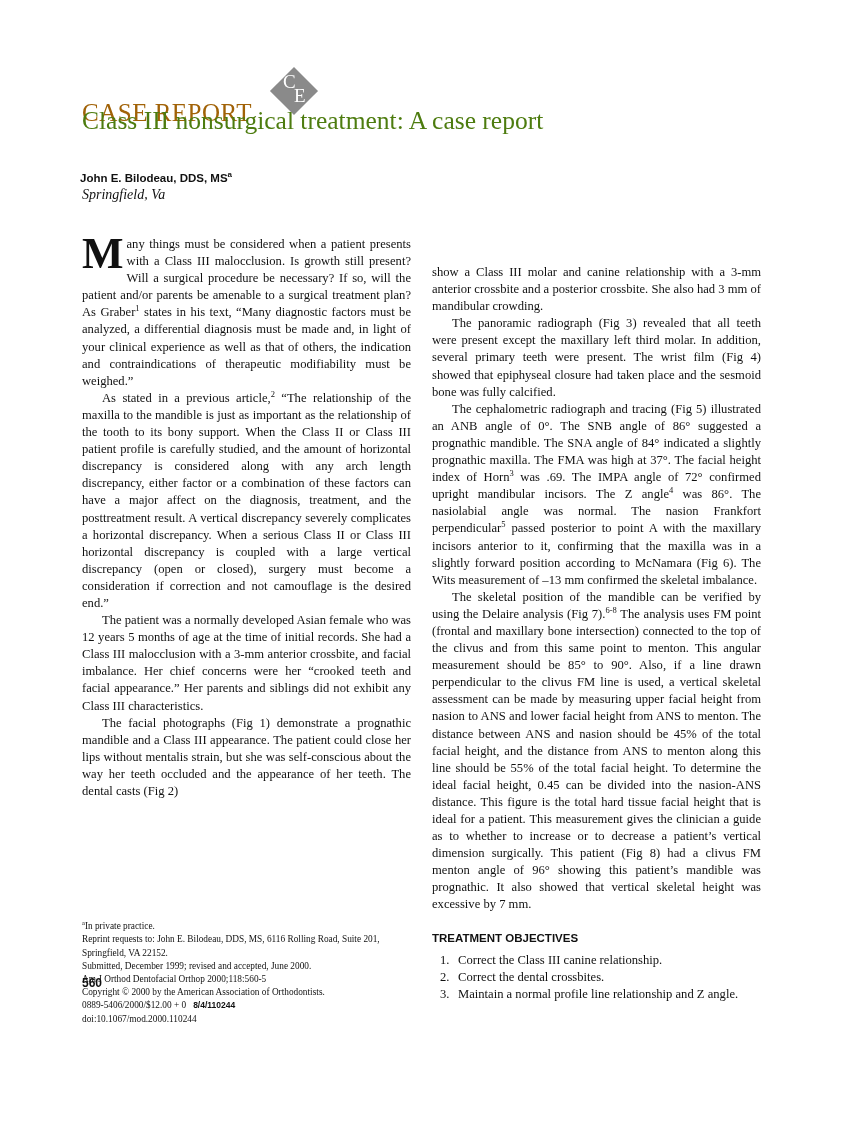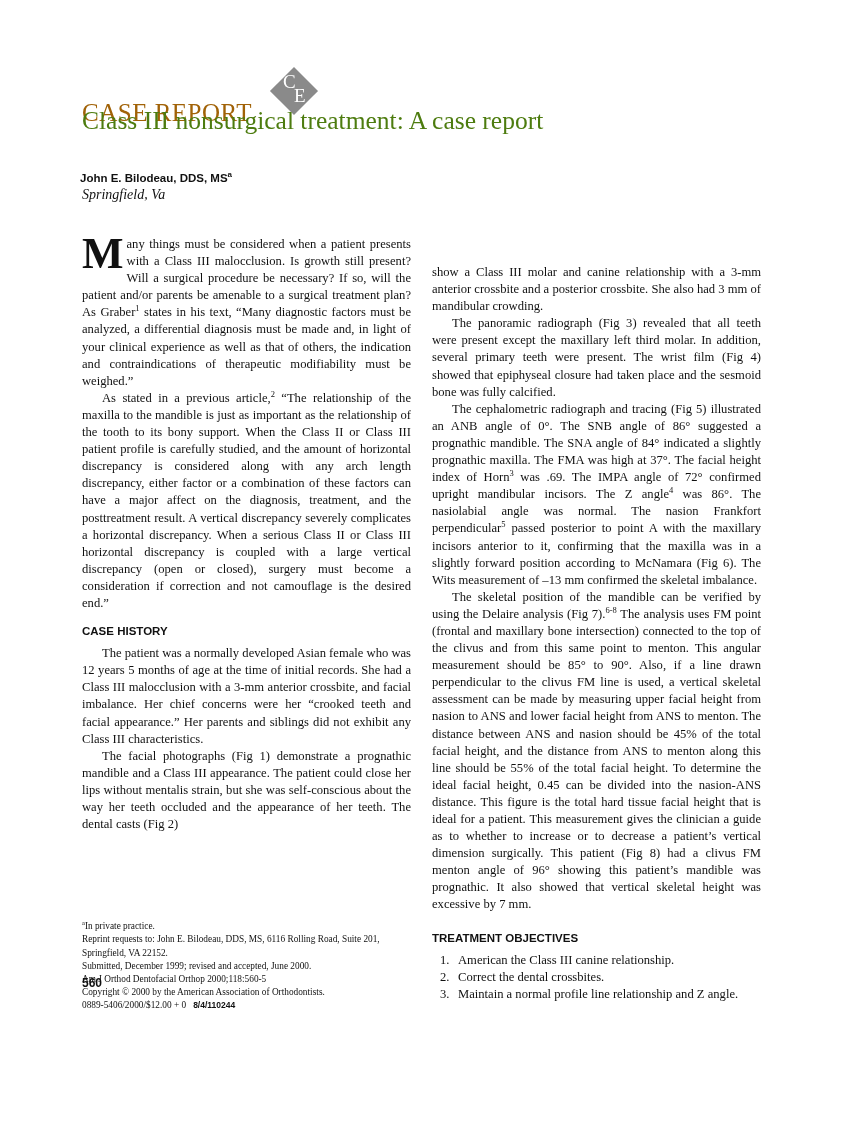--- a/index.html
+++ b/index.html
@@ -51,51 +51,51 @@
 
 <div class="title">Class III nonsurgical treatment: A case report</div>
 
 <div class="author"><span>John E. Bilodeau, DDS, MS</span><sup>a</sup></div>
 <div class="affil">Springfield, Va</div>
 
 <div class="col col-left">
   <p><span class="dropcap">M</span><span>any things must be considered when a patient presents with a Class III malocclusion. Is growth still present? Will a surgical procedure be necessary? If so, will the patient and/or parents be amenable to a surgical treatment plan? As Graber</span><sup>1</sup><span> states in his text, “Many diagnostic factors must be analyzed, a differential diagnosis must be made and, in light of your clinical experience as well as that of others, the indication and contraindications of therapeutic modifiability must be weighed.”</span></p>
   <p class="indent"><span>As stated in a previous article,</span><sup>2</sup><span> “The relationship of the maxilla to the mandible is just as important as the relationship of the tooth to its bony support. When the Class II or Class III patient profile is carefully studied, and the amount of horizontal discrepancy is considered along with any arch length discrepancy, either factor or a combination of these factors can have a major affect on the diagnosis, treatment, and the posttreatment result. A vertical discrepancy severely complicates a horizontal discrepancy. When a serious Class II or Class III horizontal discrepancy is coupled with a large vertical discrepancy (open or closed), surgery must become a consideration if correction and not camouflage is the desired end.”</span></p>
 
-  <div class="section-head">CASE HISTORY</div>
   <p class="indent">The patient was a normally developed Asian female who was 12 years 5 months of age at the time of initial records. She had a Class III malocclusion with a 3-mm anterior crossbite, and facial imbalance. Her chief concerns were her “crooked teeth and facial appearance.” Her parents and siblings did not exhibit any Class III characteristics.</p>
 
   <p class="indent">The facial photographs (Fig 1) demonstrate a prognathic mandible and a Class III appearance. The patient could close her lips without mentalis strain, but she was self-conscious about the way her teeth occluded and the appearance of her teeth. The dental casts (Fig 2)</p>
 </div>
 
 <div class="col col-right">
   <p>show a Class III molar and canine relationship with a 3-mm anterior crossbite and a posterior crossbite. She also had 3 mm of mandibular crowding.</p>
   <p class="indent">The panoramic radiograph (Fig 3) revealed that all teeth were present except the maxillary left third molar. In addition, several primary teeth were present. The wrist film (Fig 4) showed that epiphyseal closure had taken place and the sesmoid bone was fully calcified.</p>
   <p class="indent"><span>The cephalometric radiograph and tracing (Fig 5) illustrated an ANB angle of 0°. The SNB angle of 86° suggested a prognathic mandible. The SNA angle of 84° indicated a slightly prognathic maxilla. The FMA was high at 37°. The facial height index of Horn</span><sup>3</sup><span> was .69. The IMPA angle of 72° confirmed upright mandibular incisors. The Z angle</span><sup>4</sup><span> was 86°. The nasiolabial angle was normal. The nasion Frankfort perpendicular</span><sup>5</sup><span> passed posterior to point A with the maxillary incisors anterior to it, confirming that the maxilla was in a slightly forward position according to McNamara (Fig 6). The Wits measurement of –13 mm confirmed the skeletal imbalance.</span></p>
   <p class="indent"><span>The skeletal position of the mandible can be verified by using the Delaire analysis (Fig 7).</span><sup>6-8</sup><span> The analysis uses FM point (frontal and maxillary bone intersection) connected to the top of the clivus and from this same point to menton. This angular measurement should be 85° to 90°. Also, if a line drawn perpendicular to the clivus FM line is used, a vertical skeletal assessment can be made by measuring upper facial height from nasion to ANS and lower facial height from ANS to menton. The distance between ANS and nasion should be 45% of the total facial height, and the distance from ANS to menton along this line should be 55% of the total facial height. To determine the ideal facial height, 0.45 can be divided into the nasion-ANS distance. This figure is the total hard tissue facial height that is ideal for a patient. This measurement gives the clinician a guide as to whether to increase or to decrease a patient’s vertical dimension surgically. This patient (Fig 8) had a clivus FM menton angle of 96° showing this patient’s mandible was prognathic. It also showed that vertical skeletal height was excessive by 7 mm.</span></p>
 
   <div class="section-head" style="margin-top:16px">TREATMENT OBJECTIVES</div>
   <ol class="obj-list">
     <li>
         <span class="obj-num">1.</span>
-        <span>American the Class III canine relationship.</span>
+        <span>Correct the Class III canine relationship.</span>
       </li>
     <li>
         <span class="obj-num">2.</span>
         <span>Correct the dental crossbites.</span>
       </li>
     <li>
         <span class="obj-num">3.</span>
         <span>Maintain a normal profile line relationship and Z angle.</span>
       </li>
   </ol>
 </div>
 
 <div class="footnotes">
   <div><sup>a</sup><span>In private practice.</span></div>
   <div>Reprint requests to: John E. Bilodeau, DDS, MS, 6116 Rolling Road, Suite 201, Springfield, VA 22152.</div>
   <div>Submitted, December 1999; revised and accepted, June 2000.</div>
   <div>Am J Orthod Dentofacial Orthop 2000;118:560-5</div>
   <div>Copyright © 2000 by the American Association of Orthodontists.</div>
   <div><span>0889-5406/2000/$12.00 + 0</span>&nbsp;&nbsp;&nbsp;<span class="fn-bold">8/4/110244</span></div>
+  <div>doi:10.1067/mod.2000.110244</div>
 </div>
 
 <div class="page-num">560</div>
 
 </body></html>

